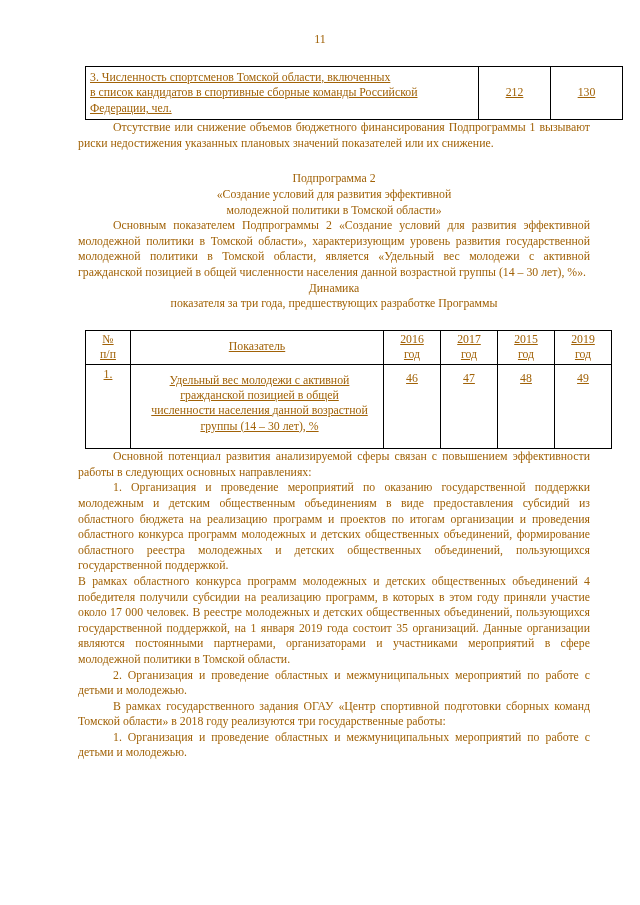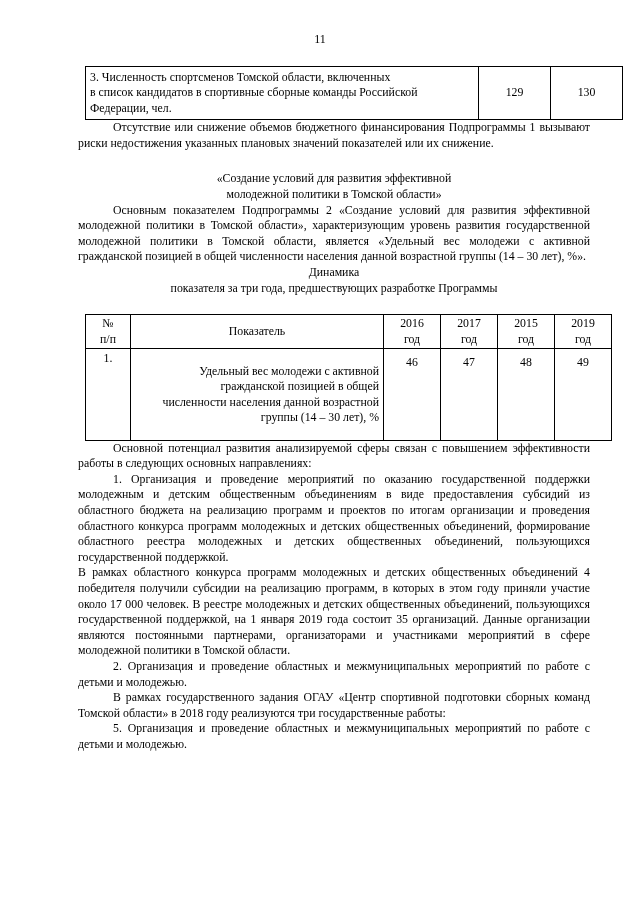--- a/index.html
+++ b/index.html
@@ -1,68 +1,69 @@
 <!DOCTYPE html>
 <html><head>
 <meta charset="utf-8">
 <style>
   html, body { margin:0; padding:0; background:#ffffff; }
   .page {
-    width:640px; height:905px; background:#ffffff; color:#000000;
+    width:640px; height:905px; background:#ffffff; color:#a16207;
     font-family:"Liberation Serif", serif;
     box-sizing:border-box; padding-top:32px; overflow:hidden; position:relative;
   }
   .pagenum { text-align:center; font-size:12px; line-height:15px; }
   .content { margin-left:78px; width:512px; font-size:11.8px; line-height:15.6px; }
   p.para { margin:0; text-align:justify; }
   .indent { text-indent:35px; }
   .heading { text-align:center; }
   .pre { white-space:pre-line; }
   table { border-collapse:collapse; table-layout:fixed; }
-  td, th { border:1px solid #000; font-size:11.8px; font-weight:normal; }
+  td, th { border:1px solid #000; font-size:11.8px; font-weight:normal;text-decoration:underline; }
   .t1 { margin:19px 0 0 7px; width:520px; }
   .t1 .c-label { width:382px; padding:3px 6px 3px 4px; line-height:15.4px; vertical-align:middle; }
   .t1 .c-val   { width:69px;  text-align:center; vertical-align:middle; }
   .t2 { margin:18px 0 0 7px; width:499px; }
   .t2 th { text-align:center; vertical-align:middle; padding:1px 2px; line-height:15.4px; }
   .t2 .w-num { width:40px; }
   .t2 .w-ind { width:248px;margin-left:48px; }
   .t2 .w-year { width:52px; }
   .t2 td { vertical-align:top; line-height:15.4px; }
   .t2 .c-num  { text-align:center; padding-top:2px; }
-  .t2 .c-ind  { padding:15px 4px 14px 9px; text-align:right; }
+  .t2 .c-ind  { padding:8px 4px 14px 9px; text-align:center; }
   .t2 .c-year { text-align:center; padding-top:6px; }
   .m14 { margin-top:14px; }
   .m15 { }
   .m20 { margin-top:20px; }
   .m7  { margin-top:7px; }
 </style>
 </head>
 <body>
 
 <div class="page">
   <div class="pagenum">11</div>
 
   <div class="content">
 
     <table class="t1">
       <tbody>
         <tr>
           <td class="c-label pre">3. Численность спортсменов Томской области, включенных
 в список кандидатов в спортивные сборные команды Российской
 Федерации, чел.</td>
-          <td class="c-val">129</td>
+          <td class="c-val">212</td>
           <td class="c-val">130</td>
         </tr>
       </tbody>
     </table>
 
     <p class="para indent m14">Отсутствие или снижение объемов бюджетного финансирования Подпрограммы 1 вызывают риски недостижения указанных плановых значений показателей или их снижение.</p>
 
     <div class="heading m20">
+      <div>Подпрограмма 2</div>
       <div>«Создание условий для развития эффективной</div>
       <div>молодежной политики в Томской области»</div>
     </div>
 
     <p class="para indent m15">Основным показателем Подпрограммы 2 «Создание условий для развития эффективной молодежной политики в Томской области», характеризующим уровень развития государственной молодежной политики в Томской области, является «Удельный вес молодежи с активной гражданской позицией в общей численности населения данной возрастной группы (14 – 30 лет), %».</p>
 
     <div class="heading m15">
       <div>Динамика</div>
       <div>показателя за три года, предшествующих разработке Программы</div>
     </div>
@@ -96,16 +97,16 @@
           <td class="c-year">49</td>
         </tr>
       </tbody>
     </table>
 
     <p class="para indent m7">Основной потенциал развития анализируемой сферы связан с повышением эффективности работы в следующих основных направлениях:</p>
     <p class="para indent">1. Организация и проведение мероприятий по оказанию государственной поддержки молодежным и детским общественным объединениям в виде предоставления субсидий из областного бюджета на реализацию программ и проектов по итогам организации и проведения областного конкурса программ молодежных и детских общественных объединений, формирование областного реестра молодежных и детских общественных объединений, пользующихся государственной поддержкой.</p>
     <p class="para">В рамках областного конкурса программ молодежных и детских общественных объединений 4 победителя получили субсидии на реализацию программ, в которых в этом году приняли участие около 17 000 человек. В реестре молодежных и детских общественных объединений, пользующихся государственной поддержкой, на 1 января 2019 года состоит 35 организаций. Данные организации являются постоянными партнерами, организаторами и участниками мероприятий в сфере молодежной политики в Томской области.</p>
     <p class="para indent">2. Организация и проведение областных и межмуниципальных мероприятий по работе с детьми и молодежью.</p>
     <p class="para indent">В рамках государственного задания ОГАУ «Центр спортивной подготовки сборных команд Томской области» в 2018 году реализуются три государственные работы:</p>
-    <p class="para indent">5. Организация и проведение областных и межмуниципальных мероприятий по работе с детьми и молодежью.</p>
+    <p class="para indent">1. Организация и проведение областных и межмуниципальных мероприятий по работе с детьми и молодежью.</p>
 
   </div>
 </div>
 
 </body></html>

